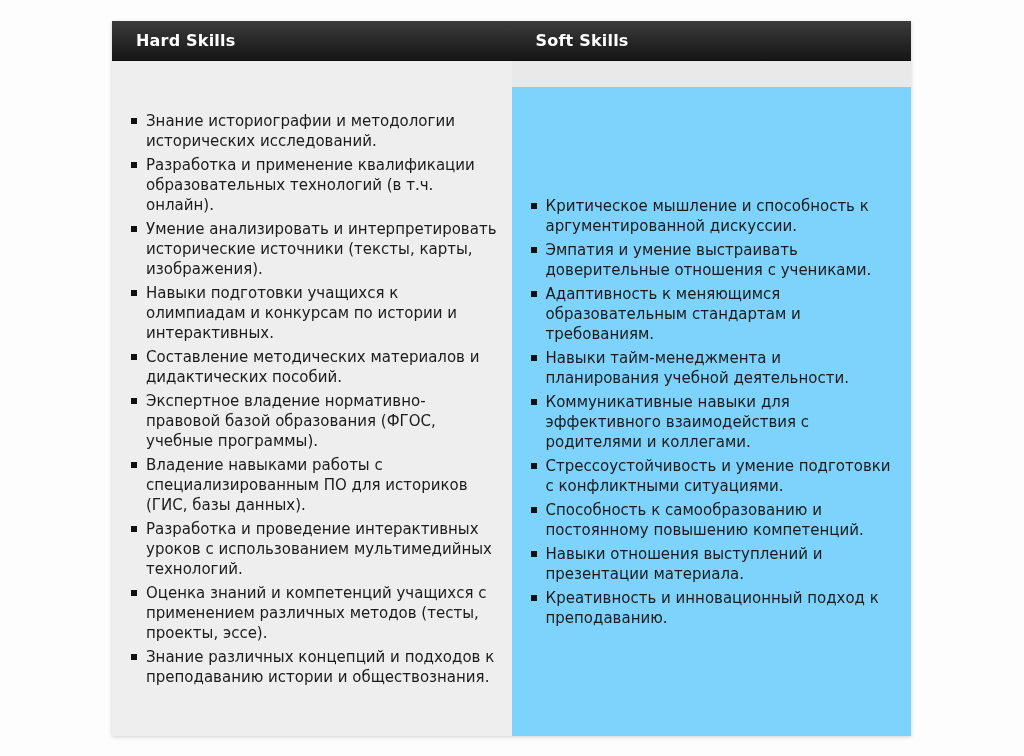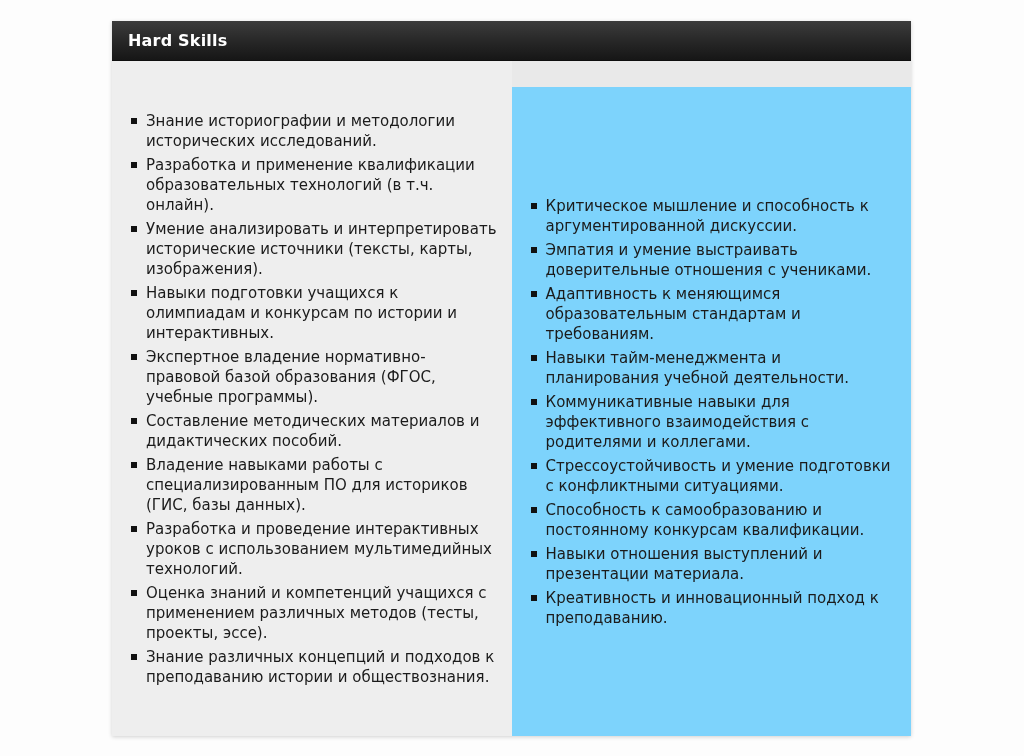--- a/index.html
+++ b/index.html
@@ -24,21 +24,21 @@
     display: flex;
     height: 40px;
     background: linear-gradient(#3c3c3c, #262626 55%, #161616);
     border-bottom: 1px solid #0e0e0e;
     box-sizing: border-box;
   }
   .head-cell {
     width: 50%;
     display: flex;
     align-items: center;
-    padding-left: 16px;
+    padding-left: 24px;
     box-sizing: border-box;
     color: #ffffff;
     font-size: 16px;
     font-weight: bold;
     letter-spacing: 0.2px;
   }
   .body-row {
     display: flex;
     height: 675px;
   }
@@ -77,43 +77,46 @@
   }
 </style>
 </head>
 <body>
 
 <div class="sheet">
   <div class="head-row">
     <div class="head-cell">
       <span>Hard Skills</span>
     </div>
+    <div class="head-cell">
+      <span>Soft Skills</span>
+    </div>
   </div>
   <div class="body-row">
     <div class="cell col1">
       <ul class="skill-list">
           <li>Знание историографии и методологии исторических исследований.</li>
           <li>Разработка и применение квалификации образовательных технологий (в т.ч. онлайн).</li>
           <li>Умение анализировать и интерпретировать исторические источники (тексты, карты, изображения).</li>
           <li>Навыки подготовки учащихся к олимпиадам и конкурсам по истории и интерактивных.</li>
+          <li>Составление методических материалов и дидактических пособий.</li>
           <li>Экспертное владение нормативно-правовой базой образования (ФГОС, учебные программы).</li>
-          <li>Составление методических материалов и дидактических пособий.</li>
           <li>Владение навыками работы с специализированным ПО для историков (ГИС, базы данных).</li>
           <li>Разработка и проведение интерактивных уроков с использованием мультимедийных технологий.</li>
           <li>Оценка знаний и компетенций учащихся с применением различных методов (тесты, проекты, эссе).</li>
           <li>Знание различных концепций и подходов к преподаванию истории и обществознания.</li>
         </ul>
     </div>
     <div class="cell col2">
       <ul class="skill-list">
           <li>Критическое мышление и способность к аргументированной дискуссии.</li>
           <li>Эмпатия и умение выстраивать доверительные отношения с учениками.</li>
           <li>Адаптивность к меняющимся образовательным стандартам и требованиям.</li>
           <li>Навыки тайм-менеджмента и планирования учебной деятельности.</li>
           <li>Коммуникативные навыки для эффективного взаимодействия с родителями и коллегами.</li>
           <li>Стрессоустойчивость и умение подготовки с конфликтными ситуациями.</li>
-          <li>Способность к самообразованию и постоянному конкурсам квалификации.</li>
+          <li>Способность к самообразованию и постоянному повышению компетенций.</li>
           <li>Навыки отношения выступлений и презентации материала.</li>
           <li>Креативность и инновационный подход к преподаванию.</li>
         </ul>
     </div>
   </div>
 </div>
 
 </body></html>

